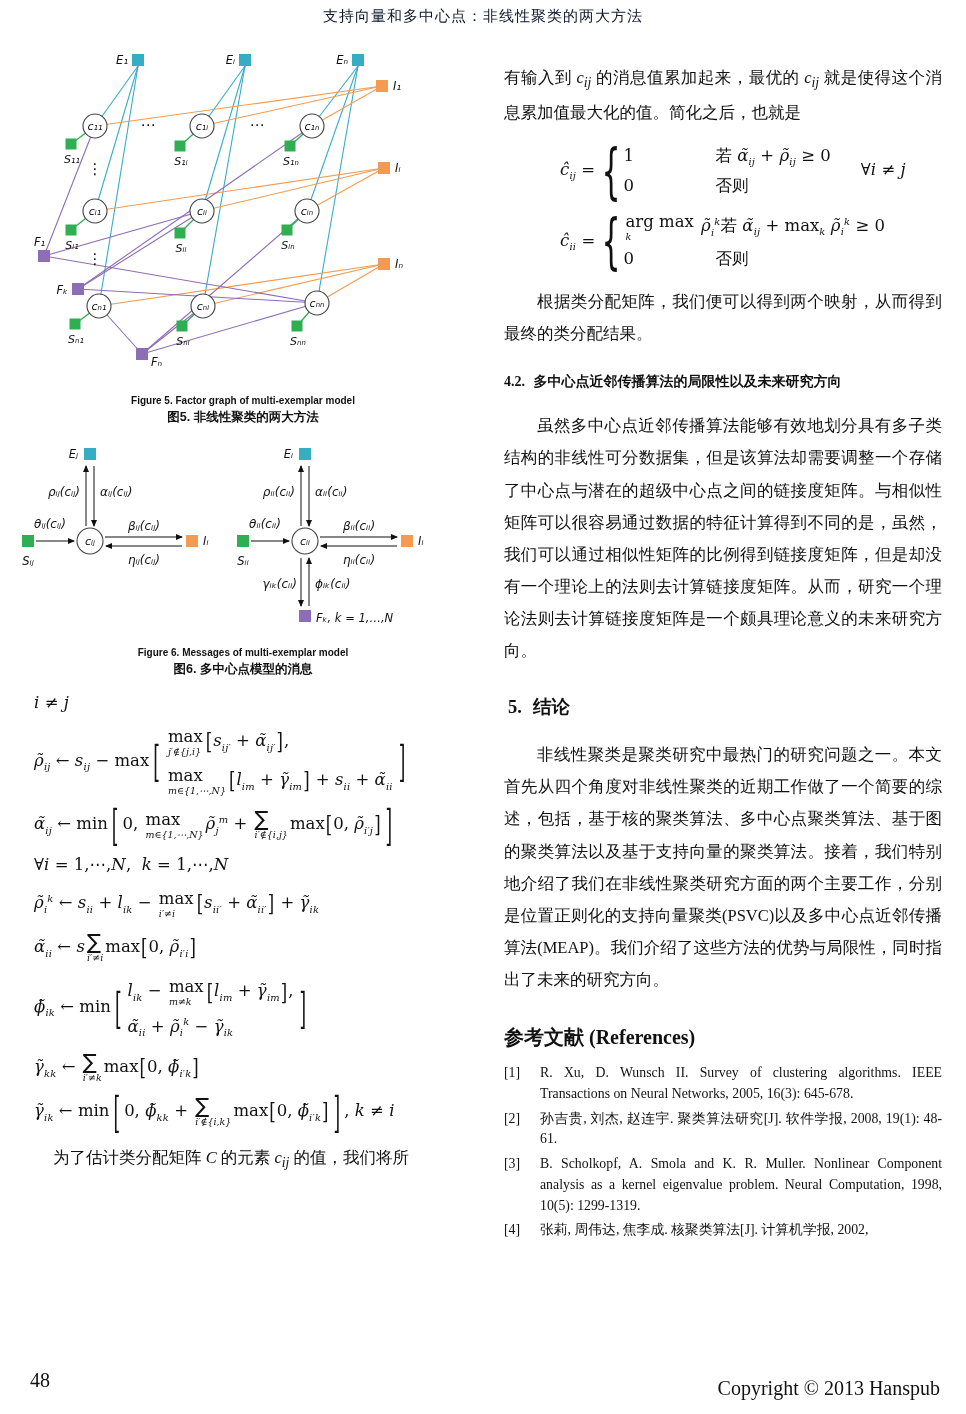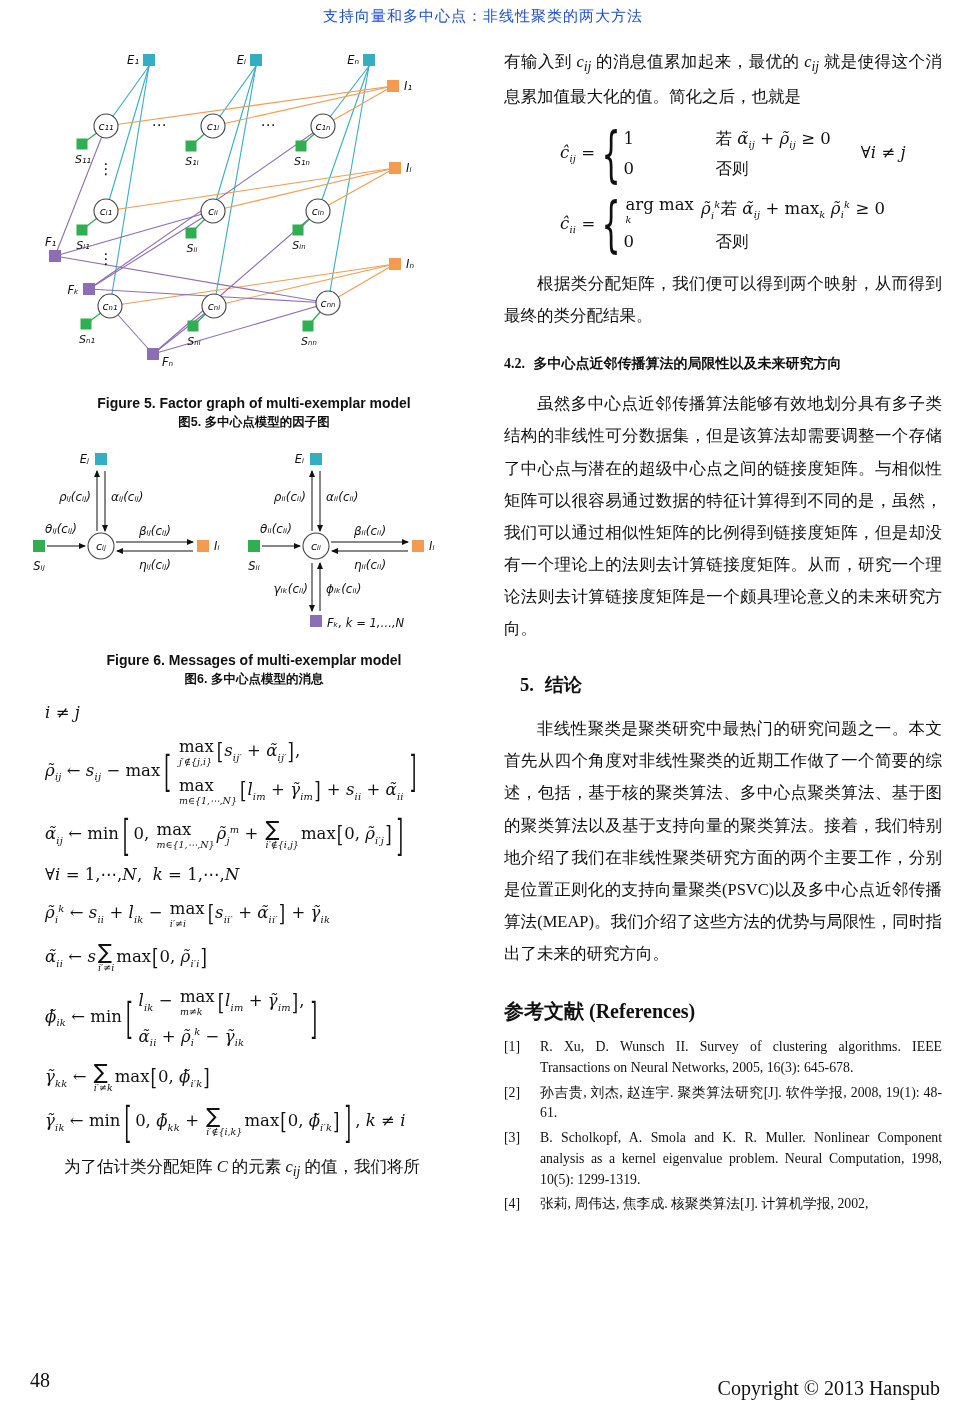--- a/index.html
+++ b/index.html
@@ -2,48 +2,48 @@
 <html><head>
 <meta charset="utf-8">
 <style>
   html,body{margin:0;padding:0;}
   body{
     width:966px;height:1414px;background:#ffffff;position:relative;
     font-family:"Liberation Serif","DejaVu Serif",serif;color:#111;
     overflow:hidden;
   }
   .header{position:absolute;top:7px;left:0;width:100%;text-align:center;
-    font-size:15px;letter-spacing:1px;color:#1d4ed8;}
+    font-size:15px;letter-spacing:1px;color:#0f172a;}
   .col{position:absolute;top:46px;}
-  .col-left{left:31px;width:446px;}
+  .col-left{left:20px;width:446px;}
   .col-right{left:504px;width:438px;}
   .cap{text-align:center;font-weight:bold;font-family:"Liberation Sans","DejaVu Sans",sans-serif;}
-  .cap-en{font-size:14px;margin-top:4px;}
+  .cap-en{font-size:10px;margin-top:4px;}
   .cap-zh{font-size:12.5px;margin-top:3px;margin-bottom:12px;}
-  .para{font-size:16.5px;line-height:1.95;text-align:justify;margin:0 0;}
+  .para{font-size:16.5px;line-height:1.95;text-align:justify;margin:16px 0;}
   .indent{text-indent:2em;}
   .eq{font-size:16.5px;margin:15px 0 15px 14px;font-family:"DejaVu Serif","Liberation Serif",serif;}
   .eq i{letter-spacing:.2px;}
   .eq sub,.eq sup{font-size:.6em;}
   .us{font-size:9.5px;line-height:1;font-style:italic;margin-top:1px;}
   .uop{display:inline-flex;flex-direction:column;vertical-align:middle;margin:0 2px;}
   .sum{font-size:21px;line-height:.9;font-family:"DejaVu Sans",sans-serif;}
   .stk{display:inline-flex;flex-direction:column;gap:9px;vertical-align:middle;margin:0 2px;text-align:left;}
   .b1{display:inline-block;transform:scaleY(1.3);vertical-align:middle;margin:0 1px;}
   .b2{display:inline-block;transform:scaleY(2.5);vertical-align:middle;margin:0 4px;font-size:17px;}
   .cases{display:inline-flex;flex-direction:column;gap:7px;margin-left:8px;padding-left:15px;position:relative;vertical-align:middle;}
   .cases::before{content:"{";position:absolute;left:-7px;top:50%;
     transform:translateY(-50%) scaleY(2.0);font-size:30px;font-family:"DejaVu Sans",sans-serif;}
   .crow{display:flex;align-items:baseline;gap:0;}
   .crow .cv{display:inline-block;min-width:92px;}
   .eqc{margin-left:56px;}
   .fa{margin-left:30px;}
   .h-sec{font-weight:bold;font-size:14px;line-height:1.7;}
   .h42{margin:20px 0 12px;padding-left:2.6em;text-indent:-2.6em;}
-  .h5{margin:24px 16px 12px;font-size:18.5px;}
+  .h5{margin:24px 4px 12px;font-size:18.5px;}
   .secnum{margin-right:.6em;}
   .refs-title{font-size:20px;font-weight:bold;margin:28px 0 12px;}
   .ref{display:flex;font-size:13.8px;line-height:1.5;margin-bottom:4px;}
   .ref .rn{width:36px;flex:none;}
   .ref .rt{flex:1;text-align:justify;}
   .footer-left{position:absolute;left:30px;bottom:22px;font-size:20px;}
   .footer-right{position:absolute;right:26px;bottom:14px;font-size:20px;}
   svg{display:block;margin:0 auto;}
   .nl{font-style:italic;font-size:11.5px;font-family:"DejaVu Sans","Liberation Sans",sans-serif;fill:#111;}
   .nls{font-style:italic;font-size:11px;font-family:"DejaVu Sans","Liberation Sans",sans-serif;fill:#111;}
@@ -171,21 +171,21 @@
       <text class="nl" x="14" y="200" text-anchor="start">F₁</text>
       <text class="nl" x="48" y="248" text-anchor="end">Fₖ</text>
       <text class="nl" x="131" y="320" text-anchor="start">Fₙ</text>
       <text class="dots" x="128" y="84" text-anchor="middle">⋯</text>
       <text class="dots" x="237" y="84" text-anchor="middle">⋯</text>
       <text class="dots" x="75" y="128" text-anchor="middle">⋮</text>
       <text class="dots" x="75" y="218" text-anchor="middle">⋮</text>
     </g>
   </svg>
   <div class="cap cap-en">Figure 5. Factor graph of multi-exemplar model</div>
-  <div class="cap cap-zh">图5.  多中心点模型的因子图</div>
+  <div class="cap cap-zh">图5.  非线性聚类的两大方法</div>
 
   <svg width="446" height="205" viewBox="0 0 446 205">
     <defs>
       <marker id="ah" markerWidth="8" markerHeight="8" refX="6" refY="3" orient="auto">
           <path d="M0,0 L7,3 L0,6 z" fill="#111"></path>
         </marker>
     </defs>
 
     <g stroke="#111" stroke-width="1" fill="none">
       <line x1="66" y1="88" x2="66" y2="28" marker-end="url(#ah)"></line>

